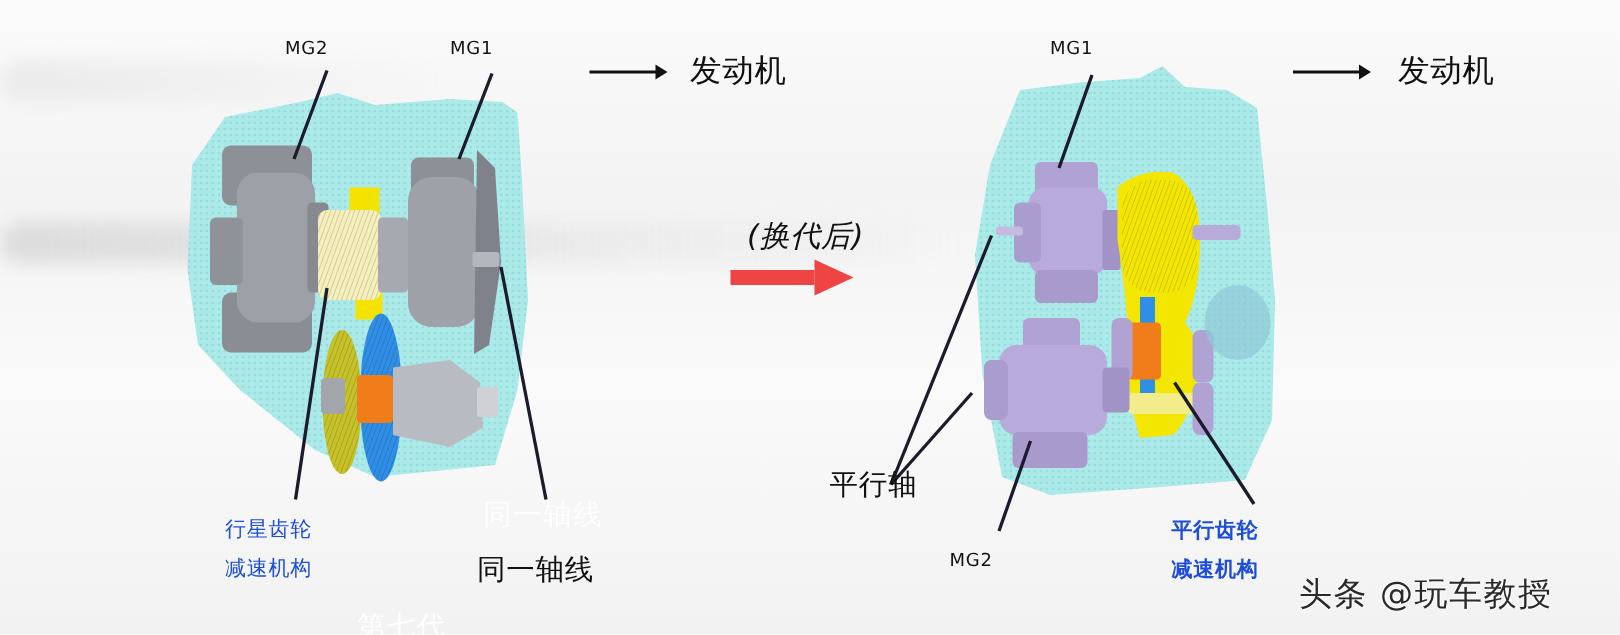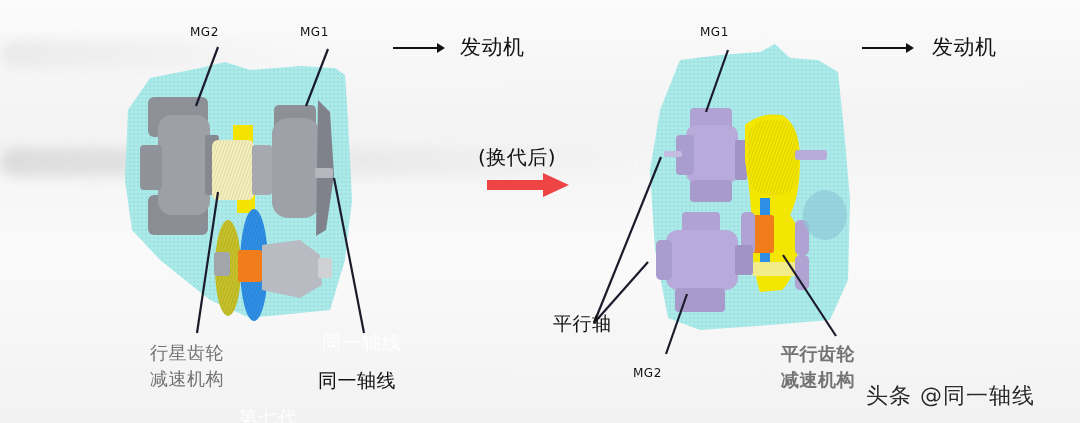--- a/index.html
+++ b/index.html
@@ -6,21 +6,21 @@
   body {
     width: 1080px; height: 423px; overflow: hidden; position: relative;
     font-family: "DejaVu Sans", "Liberation Sans", sans-serif;
     background: linear-gradient(180deg, #fbfbfb 0%, #f3f3f3 30%, #fafafa 60%, #f2f2f2 100%);
   }
   .bg-streak { position: absolute; left: 0; width: 640px; height: 28px; border-radius: 14px;
     background: linear-gradient(90deg, rgba(200,200,200,0.55), rgba(230,230,230,0.0)); filter: blur(6px); }
   .canvas { position: absolute; left: 0; top: 0; width: 1080px; height: 423px; }
   .label { position: absolute; color: #111; font-size: 19px; line-height: 22px; white-space: nowrap; letter-spacing: 0.5px; }
   .label.en { font-size: 12px; }
-  .stack { position: absolute; color: #737373; font-size: 18px; line-height: 26px; white-space: nowrap; letter-spacing: 0.5px; }
+  .stack { position: absolute; color: #1d4ed8; font-size: 14px; line-height: 26px; white-space: nowrap; letter-spacing: 0.5px; }
   .ghost { position: absolute; color: rgba(255,255,255,0.85); font-size: 19px; letter-spacing: 1px; white-space: nowrap; }
   .watermark { position: absolute; color: #2a2a2a; font-size: 22px; white-space: nowrap; letter-spacing: 1px;
     text-shadow: 0 0 2px #fff, 0 0 2px #fff; }
   .arrow-eng { position: absolute; height: 2px; background: #111; }
   .arrow-eng::after { content: ""; position: absolute; right: -4px; top: -4px; border-left: 8px solid #111;
     border-top: 5px solid transparent; border-bottom: 5px solid transparent; }
 </style>
 </head>
 <body>
 
@@ -143,26 +143,26 @@
 <div class="label" style="left:460px; top:36px; font-size:21px;">发动机</div>
 
 <div class="stack" style="left:150px; top:340px;">
   <div>行星齿轮</div>
   <div>减速机构</div>
 </div>
 <div class="ghost" style="left:322px; top:330px;">同一轴线</div>
 <div class="label" style="left:318px; top:369px;">同一轴线</div>
 <div class="ghost" style="left:238px; top:405px;">第七代</div>
 
-<div class="label" style="left:478px; top:146px; font-size:20px;">(换代后)</div>
+<div class="label" style="left:498px; top:146px; font-size:20px;font-style:italic;">(换代后)</div>
 
 <div class="label en" style="left:700px; top:21px;">MG1</div>
 <div class="arrow-eng" style="left:862px; top:47px; width:48px;"></div>
 <div class="label" style="left:932px; top:36px; font-size:21px;">发动机</div>
 
 <div class="label" style="left:553px; top:312px;">平行轴</div>
 <div class="label en" style="left:633px; top:362px;">MG2</div>
 <div class="stack" style="left:781px; top:341px;font-weight:bold;">
   <div>平行齿轮</div>
   <div>减速机构</div>
 </div>
 
-<div class="watermark" style="left:866px; top:381px;">头条 @同一轴线</div>
+<div class="watermark" style="left:866px; top:381px;">头条 @玩车教授</div>
 
 </body></html>

